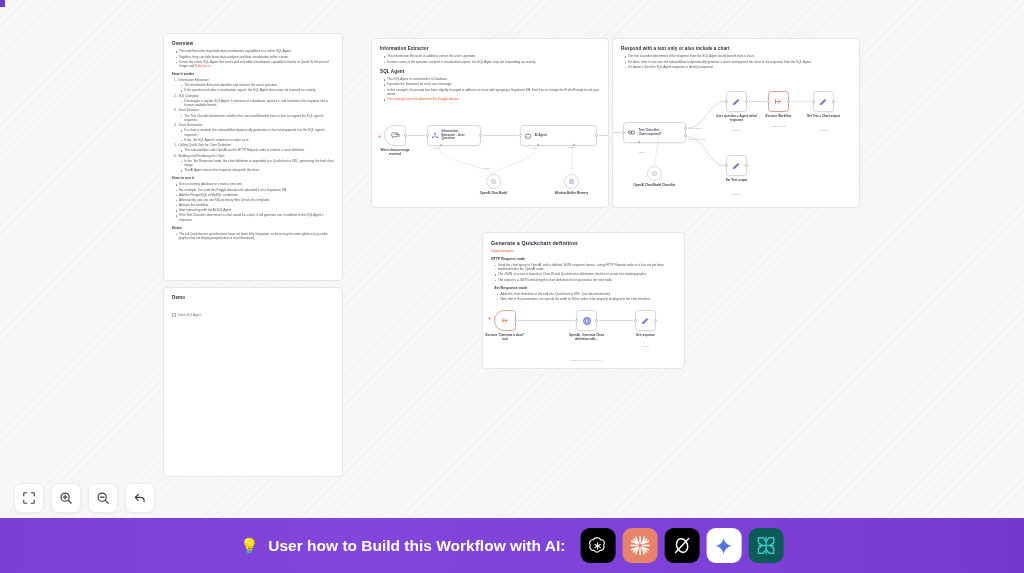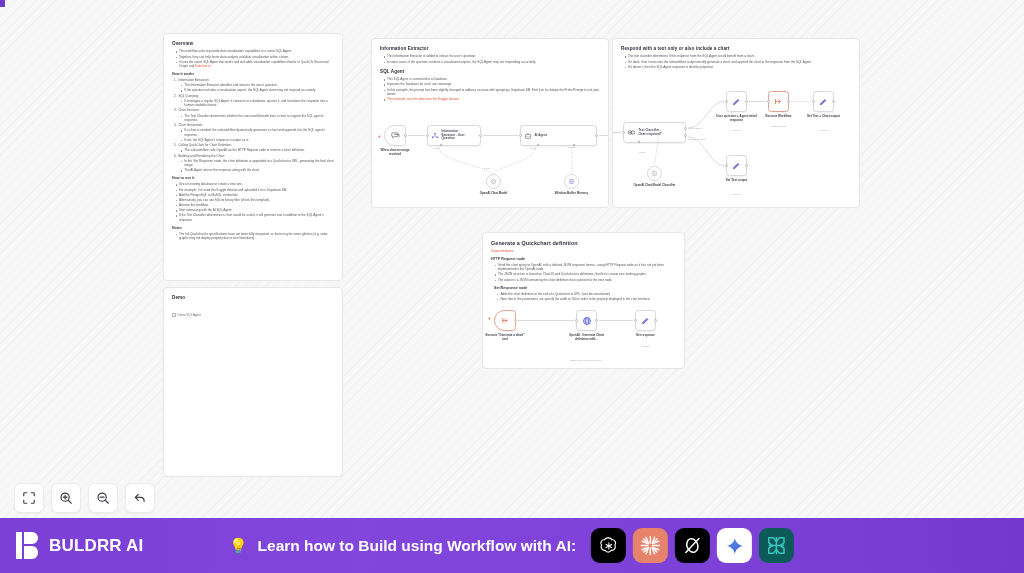--- a/index.html
+++ b/index.html
@@ -573,32 +573,24 @@
   <div class="tool-btn">
     <svg width="14" height="14" viewBox="0 0 24 24">
       <path d="M9 6 4 11l5 5" fill="none" stroke="#3d3e4a" stroke-width="2" stroke-linecap="round" stroke-linejoin="round"></path>
       <path d="M4 11h9a6 6 0 0 1 6 6v1" fill="none" stroke="#3d3e4a" stroke-width="2" stroke-linecap="round"></path>
     </svg>
   </div>
 </div>
 
 <div id="banner">
 
-  <div class="brand">
-    <span class="brand-mark">
-      <i class="bar"></i>
-        <i class="t1"></i>
-        <i class="t2"></i>
-    </span>
-    <span class="brand-name">BULDRR AI</span>
-  </div>
 
   <div class="cta">
     <span class="bulb">💡</span>
-    <span class="cta-text">Learn how to Build using Workflow with AI:</span>
+    <span class="cta-text">User how to Build this Workflow with AI:</span>
 
     <div class="ai-icons">
 
       <div class="ai-icon ai-openai">
         <svg width="22" height="22" viewBox="0 0 24 24">
           <path d="M12 3.2c1.5 0 2.7.8 3.3 2 1.5-.2 2.9.5 3.6 1.8.8 1.3.6 2.8-.3 4 .7 1.3.6 2.9-.3 4.1-.8 1.2-2.2 1.8-3.6 1.6-.7 1.2-2 2-3.4 2-1.5 0-2.8-.8-3.4-2-1.4.2-2.8-.4-3.6-1.6-.9-1.2-1-2.8-.3-4.1-.9-1.2-1.1-2.7-.3-4 .7-1.3 2.1-2 3.6-1.8.6-1.2 1.8-2 3.3-2z" fill="none" stroke="#ffffff" stroke-width="1.25"></path>
           <path d="M12 8.2v7.6M8.6 10.1l6.8 3.8M15.4 10.1l-6.8 3.8" fill="none" stroke="#ffffff" stroke-width="1.1"></path>
         </svg>
       </div>
 

